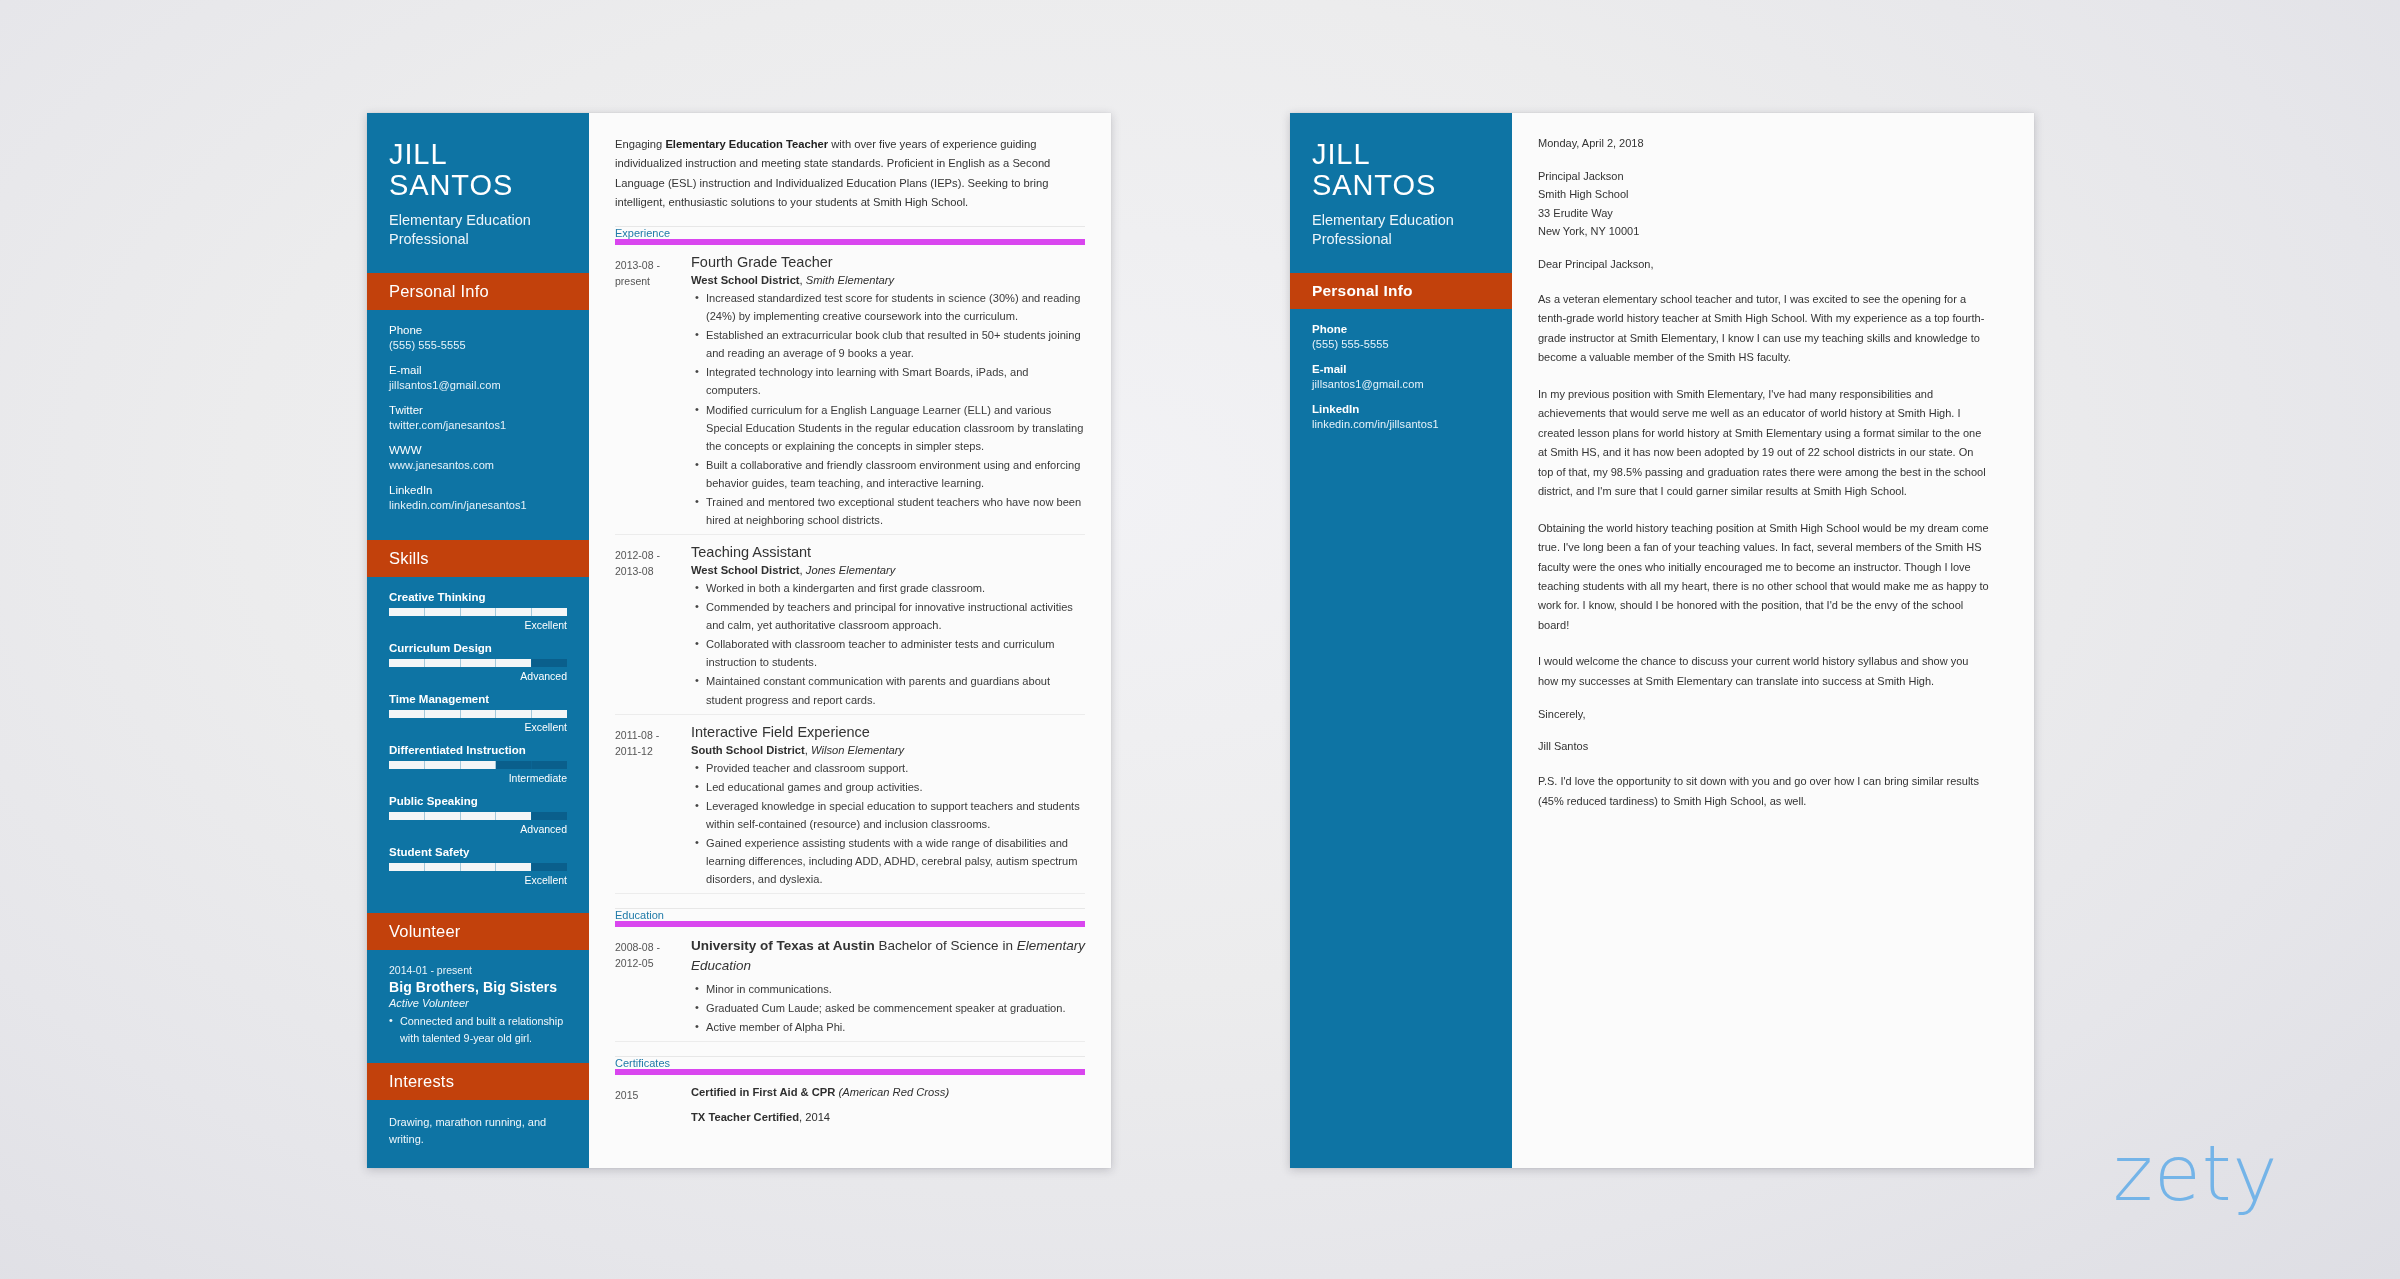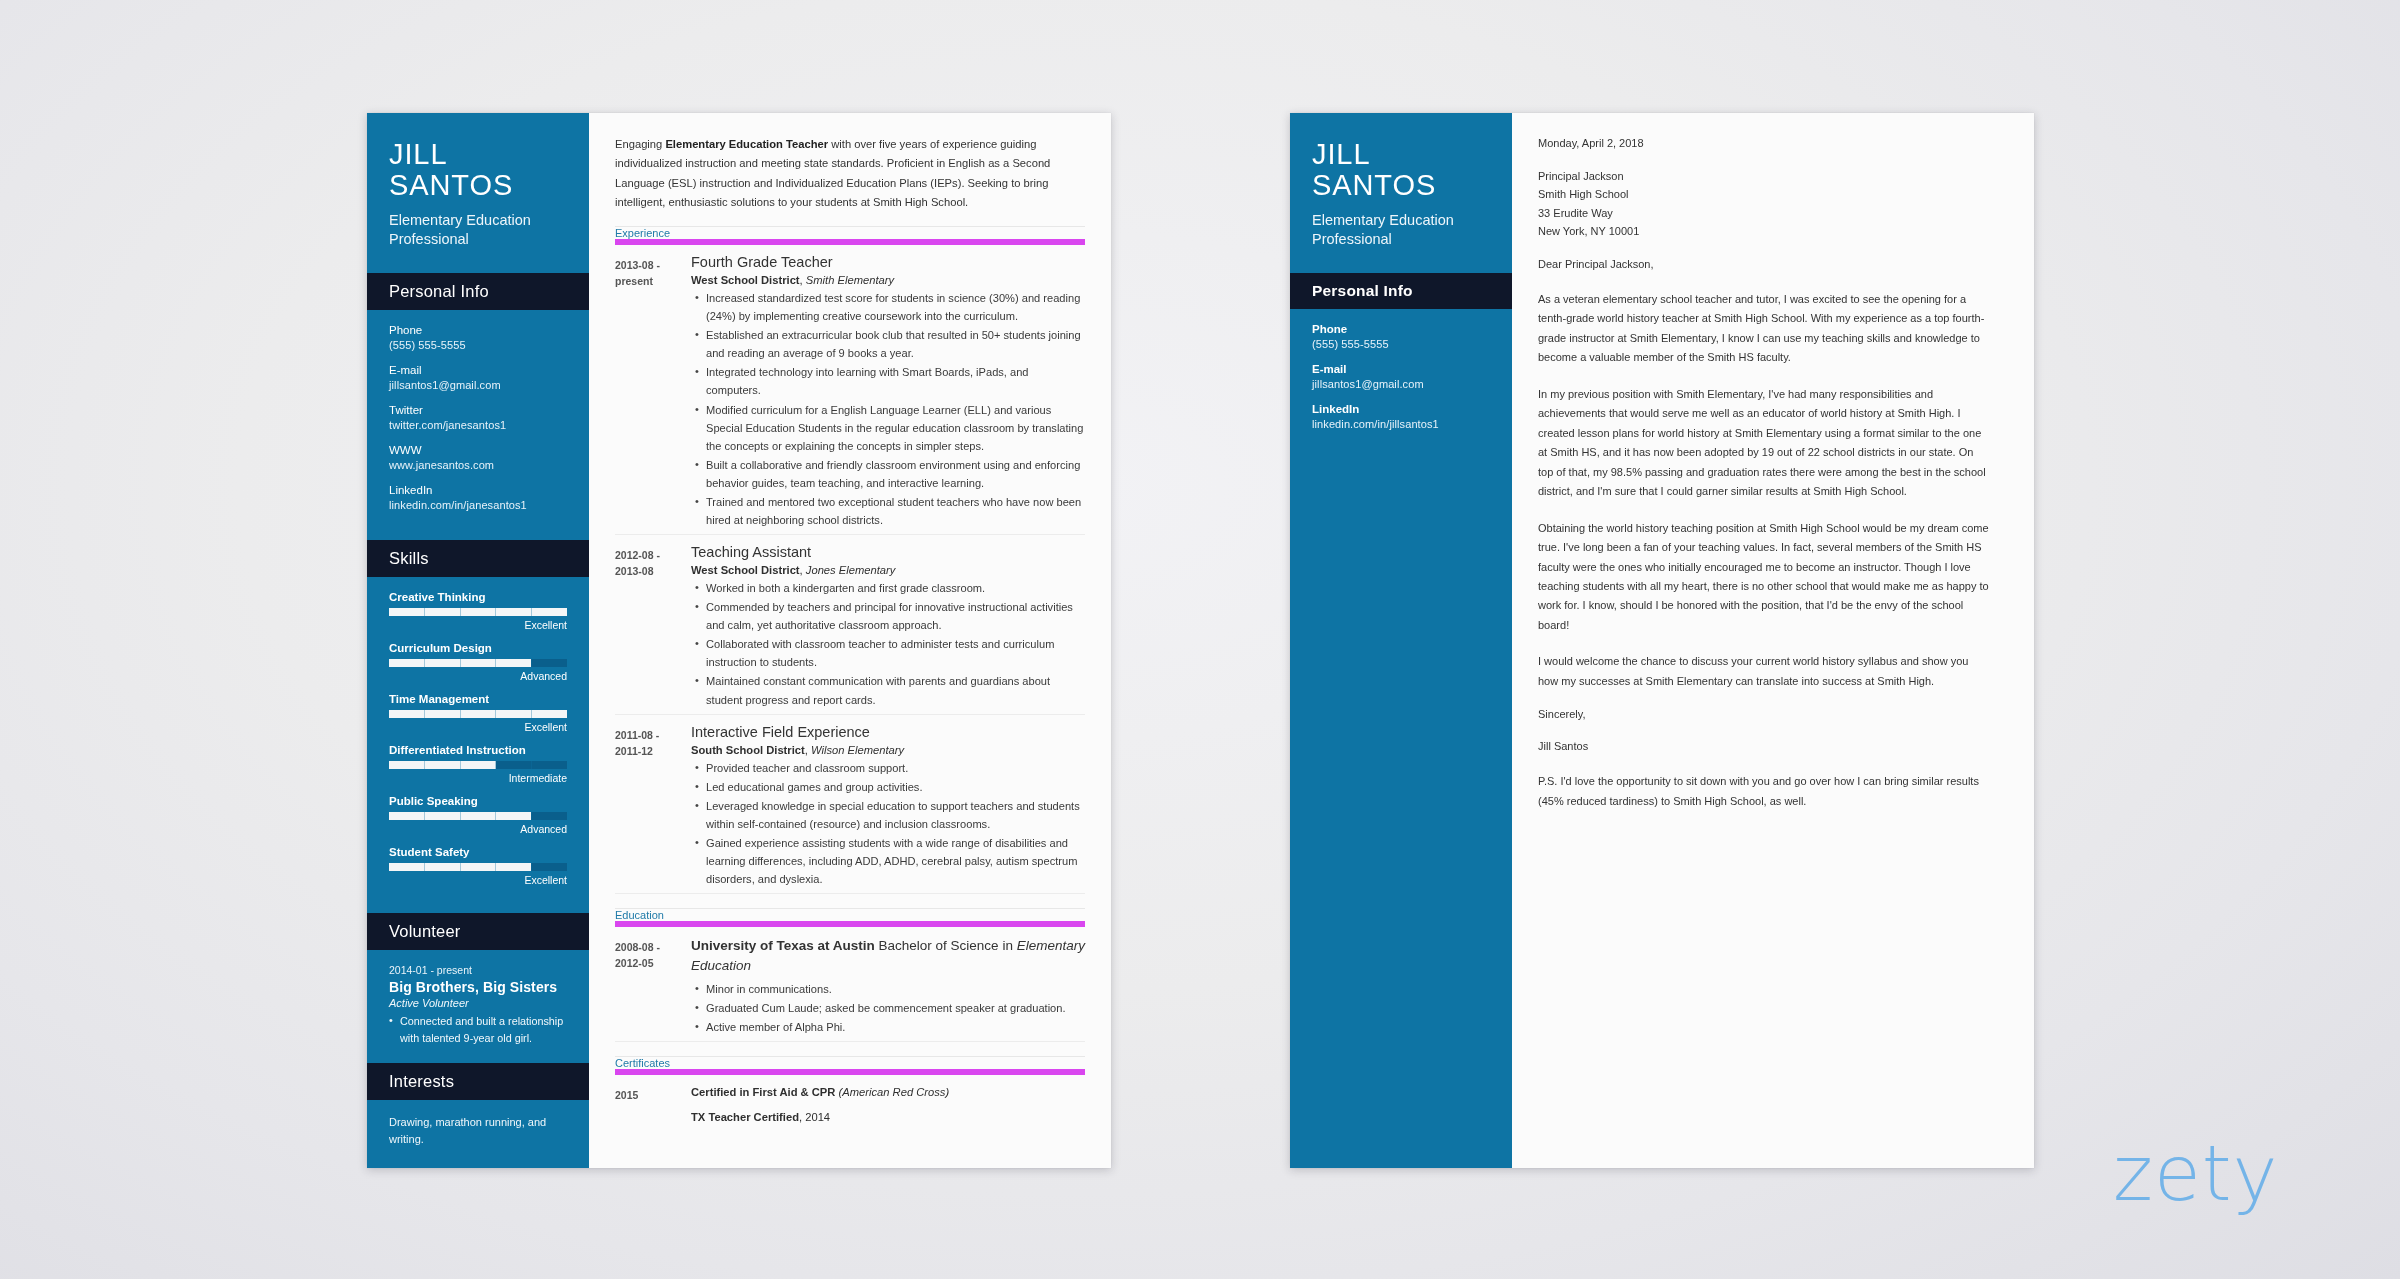--- a/index.html
+++ b/index.html
@@ -47,21 +47,21 @@
   }
   .side-role {
     font-size: 14.5px;
     font-weight: 400;
     padding: 9px 22px 24px 22px;
     line-height: 1.33;
     color: #eef6fb;
   }
 
   .side-band {
-    background: #0f172a;
+    background: #c2410c;
     padding: 9px 22px 9px 22px;
     font-size: 16.5px;
     font-weight: 400;
     letter-spacing: 0.2px;
     color: #ffffff;
   }
   .side-band.bold { font-weight: bold; font-size: 15.5px; }
 
   .side-body { padding: 14px 22px 16px 22px; }
 
@@ -169,21 +169,20 @@
     padding: 9px 0 4px 0;
     border-bottom: 1px solid #ececec;
   }
   .entry:last-child { border-bottom: none; }
   .entry-date {
     flex: 0 0 66px;
     font-size: 10.5px;
     color: #555555;
     line-height: 1.55;
     padding-top: 3px;
-    font-weight: bold;
   }
   .entry-body { flex: 1 1 auto; padding-left: 10px; }
   .job-title {
     font-size: 14.5px;
     color: #333333;
     font-weight: 400;
     margin-bottom: 4px;
   }
   .job-sub {
     font-size: 11.2px;

